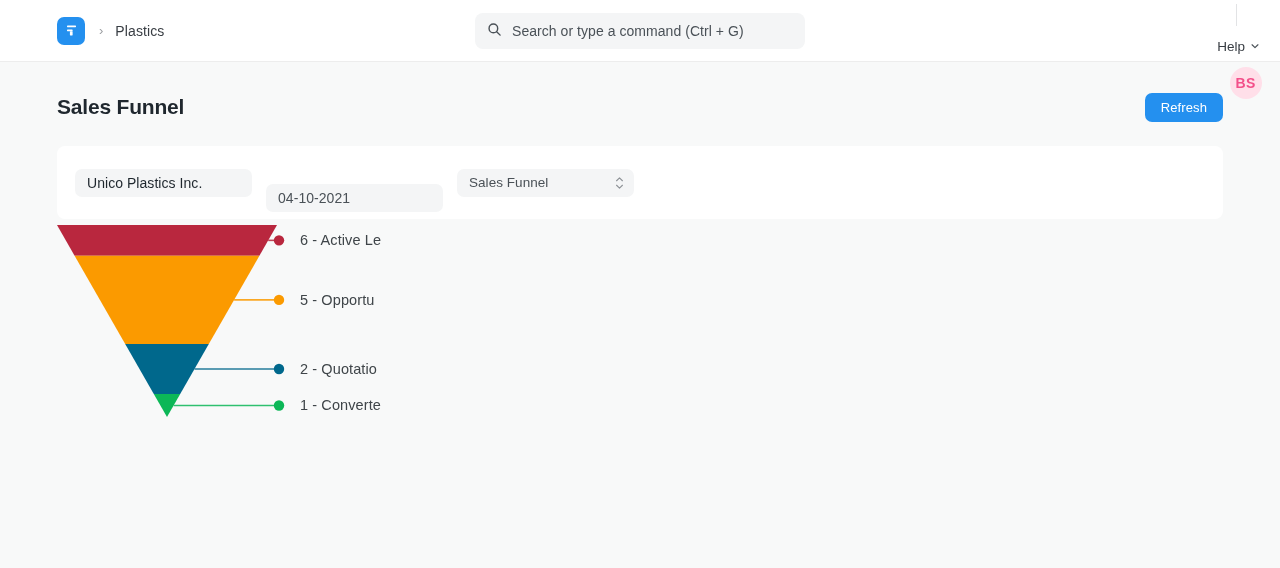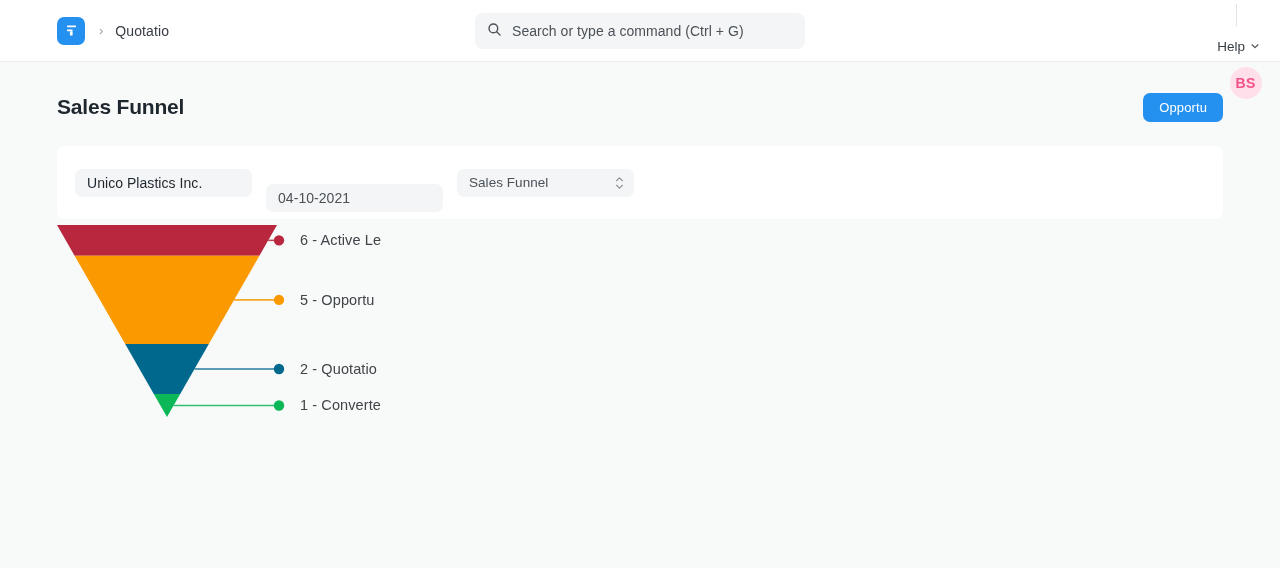--- a/index.html
+++ b/index.html
@@ -281,21 +281,21 @@
 
   <div class="nav-left">
     <div class="app-logo">
       <svg width="15" height="15" viewBox="0 0 16 16" aria-hidden="true">
         <rect x="3.2" y="2.6" width="9.6" height="2.0" rx="0.5" fill="#ffffff"></rect>
         <rect x="3.2" y="6.9" width="6.0" height="1.9" rx="0.5" fill="#ffffff"></rect>
         <rect x="6.3" y="8.8" width="2.9" height="4.6" rx="0.5" fill="#ffffff"></rect>
       </svg>
     </div>
     <span class="breadcrumb-sep">›</span>
-    <a class="breadcrumb-link" href="#">Quotatio</a>
+    <a class="breadcrumb-link" href="#">Plastics</a>
   </div>
 
   <div class="nav-center">
     <div class="search-box">
       <span>
         <svg width="15" height="15" viewBox="0 0 16 16" fill="none" stroke="#4a5157" stroke-width="1.5" stroke-linecap="round">
           <circle cx="6.8" cy="6.8" r="4.6"></circle>
           <line x1="10.3" y1="10.3" x2="14" y2="14"></line>
         </svg>
       </span>
@@ -323,21 +323,21 @@
       </span>
     </div>
 
     <div class="avatar">BS</div>
   </div>
 </header>
 
 <div class="page-head">
   <h1 class="page-title">Sales Funnel</h1>
   <div class="page-actions">
-    <button class="btn-primary">Opportu</button>
+    <button class="btn-primary">Refresh</button>
   </div>
 </div>
 
 <section class="filter-card">
 
   <input class="filter-field link-field" type="text" value="Unico Plastics Inc." style="">
 
   <input class="filter-field date-field" type="text" value="04-10-2021" style="">
 
 

